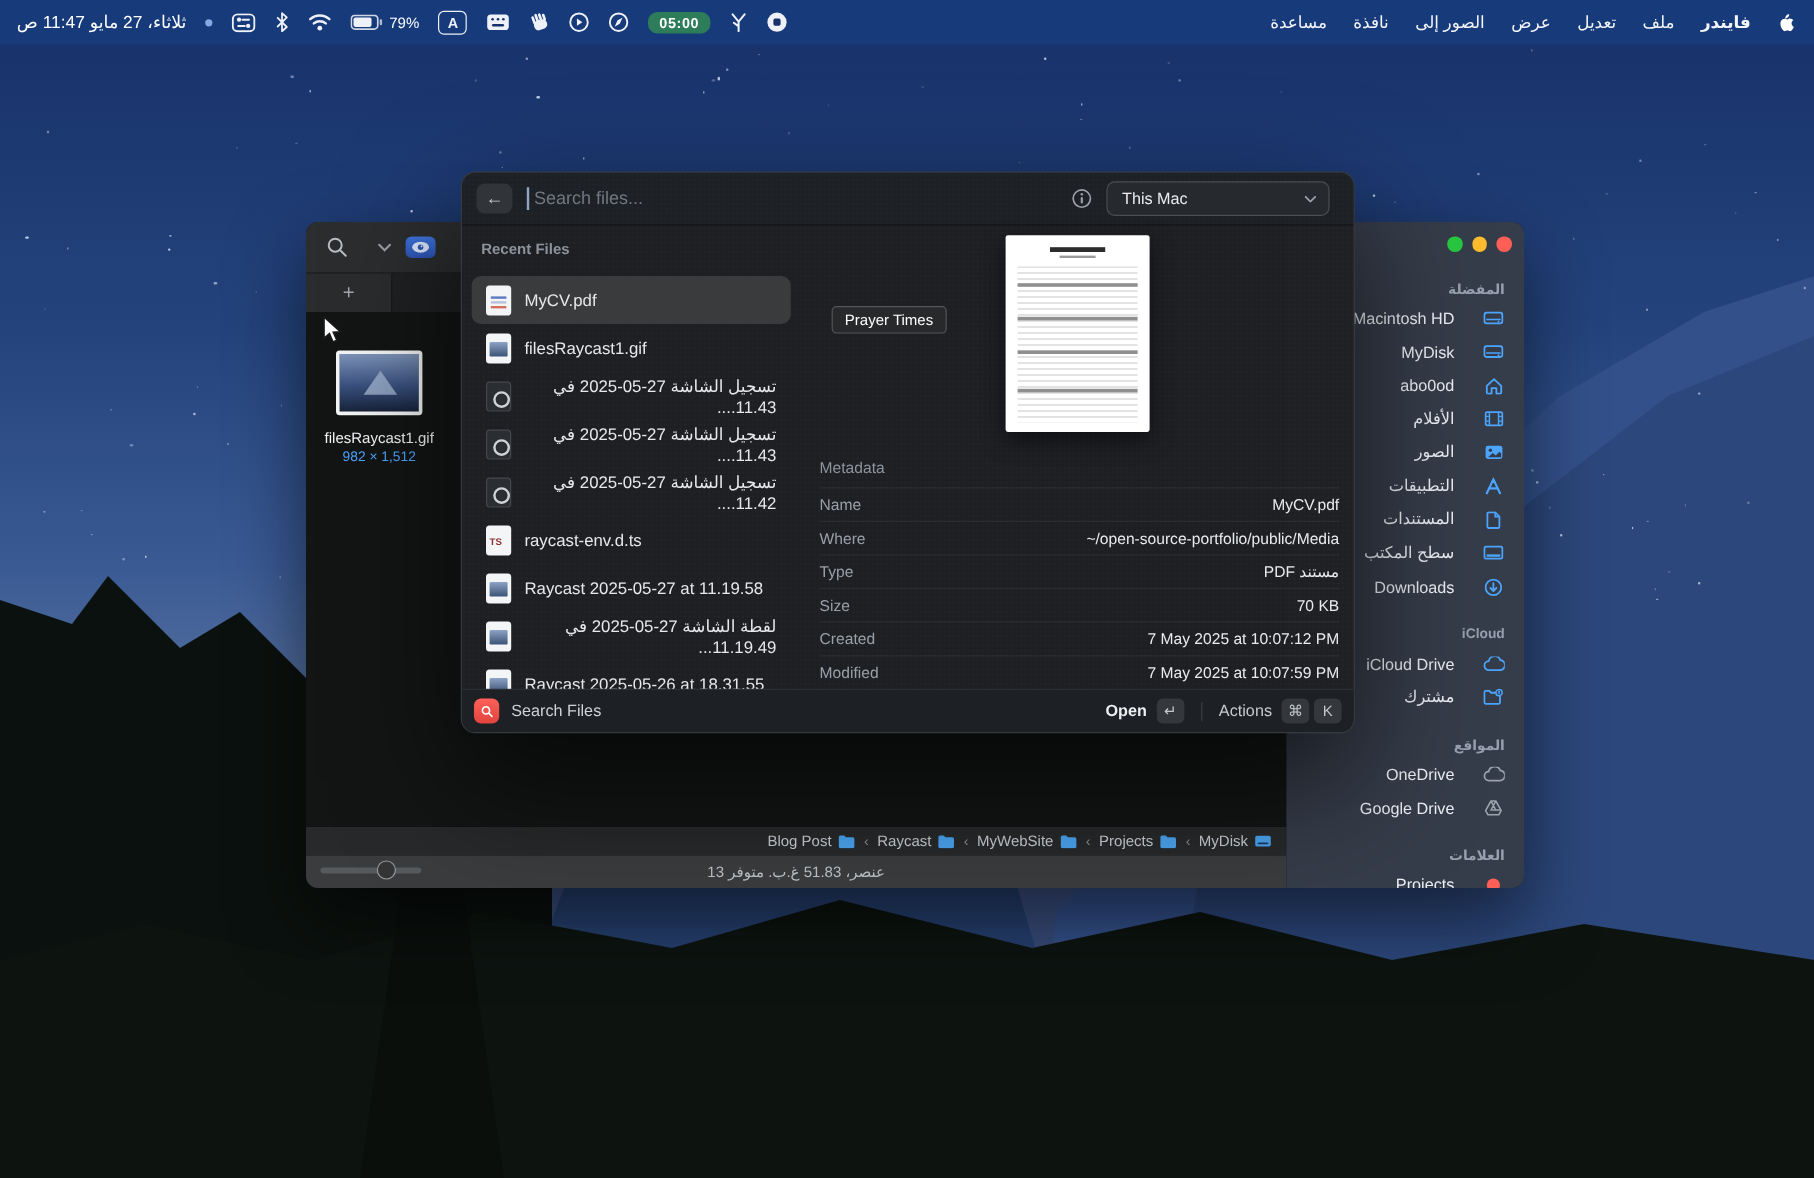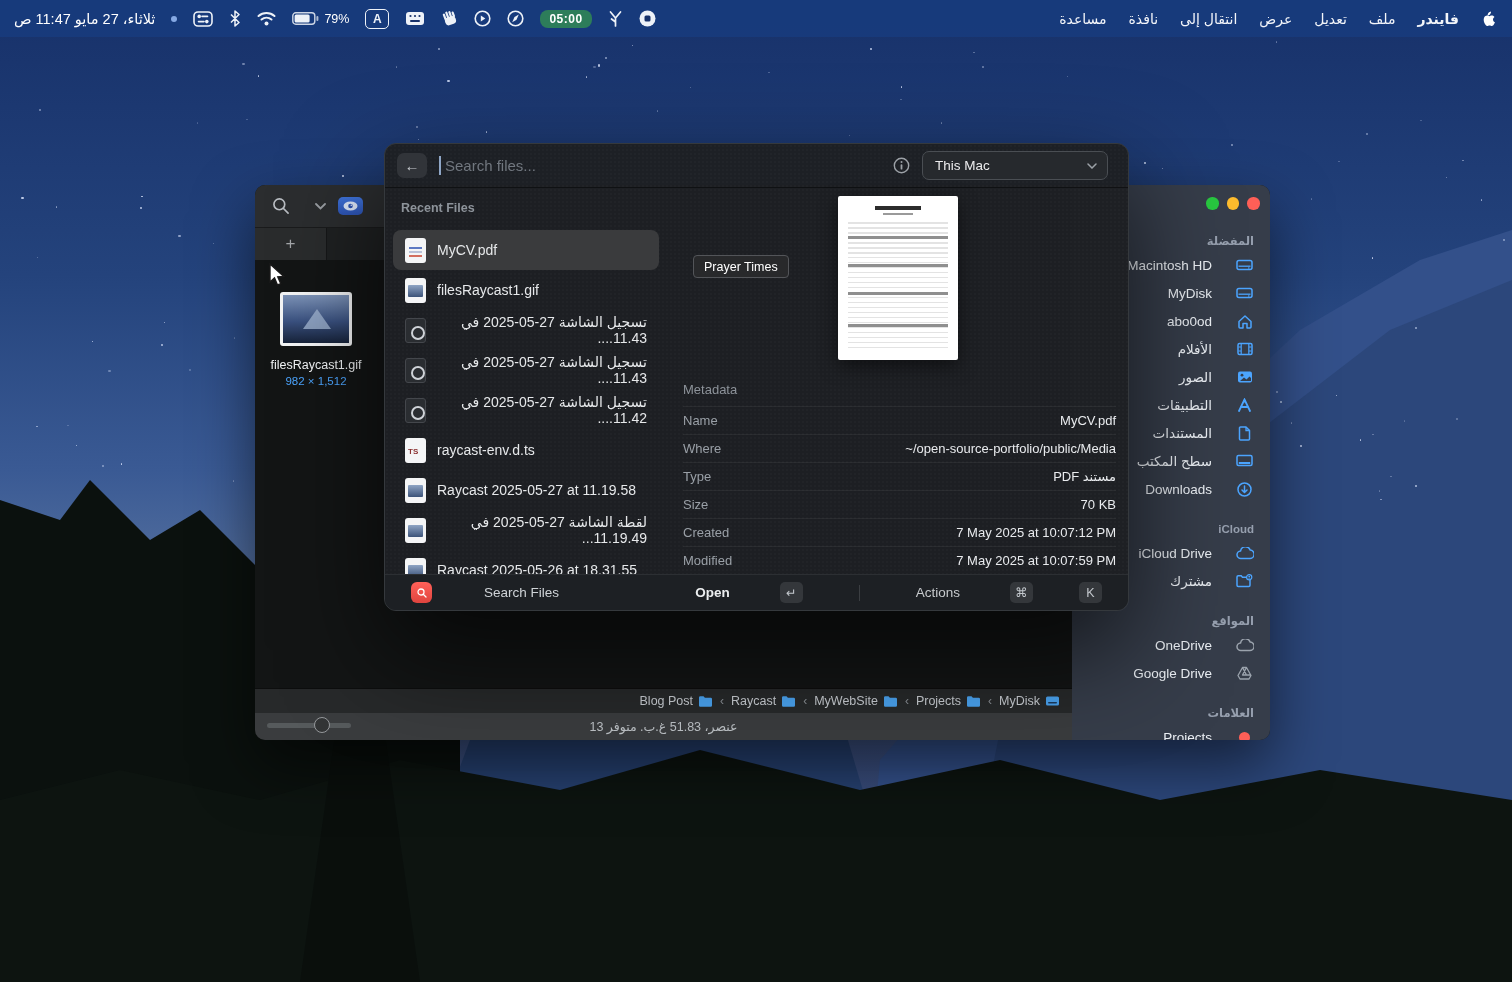--- a/index.html
+++ b/index.html
@@ -137,21 +137,21 @@
   #ov-meta-title { position:absolute; left:298px; top:238px; font-size:13px; color:#8d939a; }
   .meta-row { position:absolute; left:298px; width:433px; height:28px;
     display:flex; align-items:center; justify-content:space-between;
     border-top:1px solid rgba(255,255,255,.055); font-size:13px; }
   .meta-row:first-of-type { border-top:none; }
   .meta-label { color:#9aa0a7; }
   .meta-value { color:#e9ebee; }
 
   #ov-footer { position:absolute; left:0; bottom:0; width:100%; height:36px;
     background:#1d2024; border-top:1px solid rgba(255,255,255,.07);
-    display:flex; align-items:center; padding:0 26px;gap:42px; }
+    display:flex; align-items:center; padding:0 10px; }
   #rc-icon { width:21px; height:21px; border-radius:6px; background:linear-gradient(180deg,#ff6159,#e0443e);
     display:flex; align-items:center; justify-content:center; margin-right:10px; }
   #ov-footer .app-label { font-size:13.5px; color:#cfd3d7; flex:1; }
   .kbd { min-width:23px; height:21px; background:#34373b; border-radius:5px; color:#c3c8cd;
     display:flex; align-items:center; justify-content:center; font-size:12.5px; padding:0 4px; }
   #ov-footer .open-label { font-size:13.5px; font-weight:700; color:#eceef0; margin-right:8px; }
   #ov-footer .actions-label { font-size:13.5px; color:#c7cacd; margin:0 8px 0 14px; }
   .foot-div { width:1px; height:16px; background:#3b3e42; margin-left:14px; }
 </style>
 </head>
@@ -400,21 +400,21 @@
   <div class="right">
     <span class="mb-ic">
       <svg width="17" height="20" viewBox="0 0 24 24" fill="#ffffff">
           <path d="M12.9 5.2c.8-1 1.4-2.4 1.2-3.7-1.2.1-2.6.8-3.4 1.8-.8.9-1.4 2.3-1.2 3.6 1.3.1 2.6-.7 3.4-1.7zM16.9 12.7c0-2.4 2-3.6 2.1-3.7-1.1-1.7-2.9-1.9-3.5-1.9-1.5-.2-2.9.9-3.7.9-.8 0-1.9-.9-3.2-.8-1.6 0-3.1 1-4 2.4-1.7 3-.4 7.4 1.2 9.8.8 1.2 1.8 2.5 3.1 2.4 1.2-.1 1.7-.8 3.2-.8s1.9.8 3.2.8c1.3 0 2.2-1.2 3-2.4.9-1.4 1.3-2.7 1.3-2.8-.1 0-2.7-1-2.7-3.9z"></path>
         </svg>
     </span>
     <span class="menu-item app">فايندر</span>
     <span class="menu-item">ملف</span>
     <span class="menu-item">تعديل</span>
     <span class="menu-item">عرض</span>
-    <span class="menu-item">انتقال إلى</span>
+    <span class="menu-item">الصور إلى</span>
     <span class="menu-item">نافذة</span>
     <span class="menu-item">مساعدة</span>
   </div>
 </div>
 
 <div id="finder">
   <div id="fin-toolbar">
     <span class="mb-ic" style="color:#b9bdc2;">
       <svg width="20" height="20" viewBox="0 0 24 24">
           <circle cx="10" cy="10" r="6.5" fill="none" stroke="currentColor" stroke-width="2"></circle>

